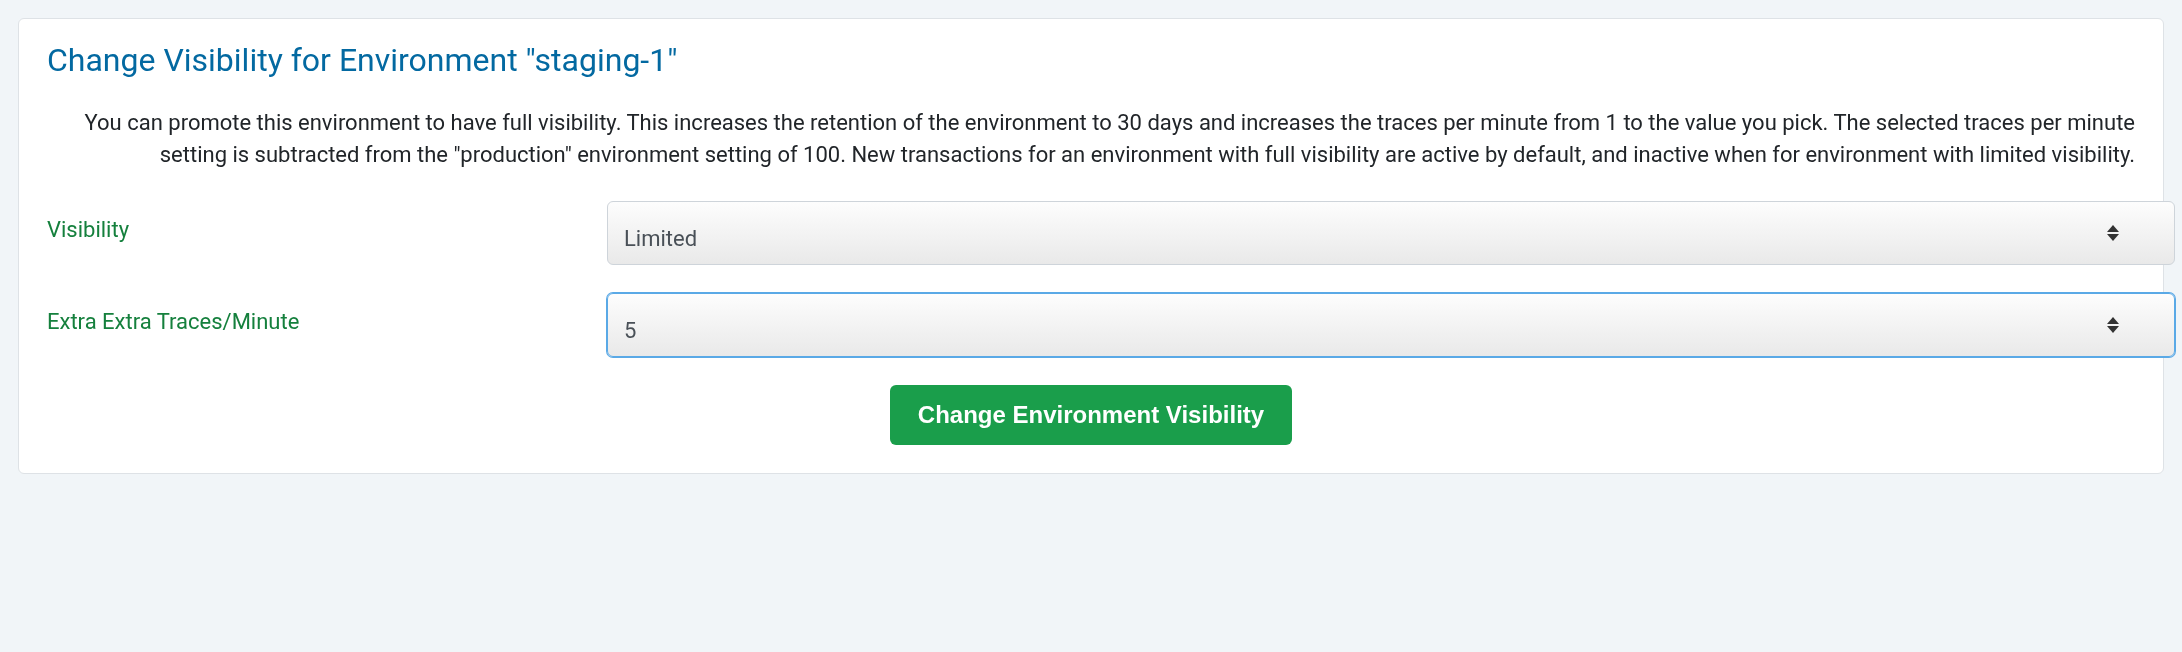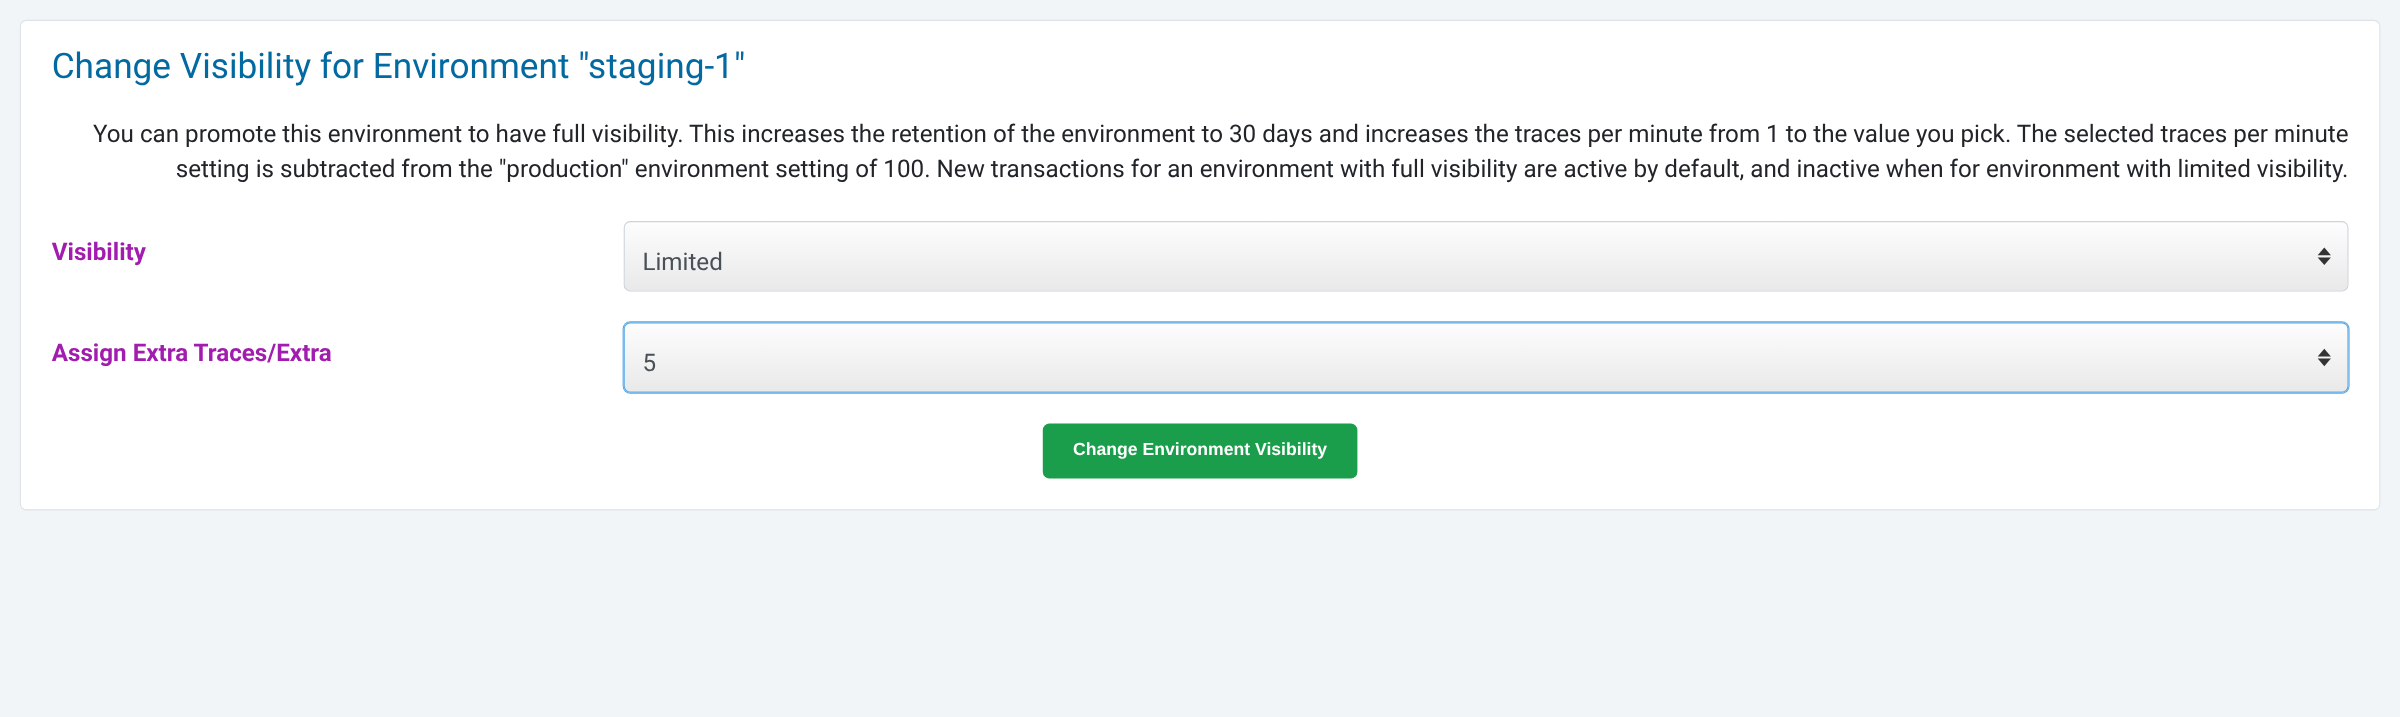--- a/index.html
+++ b/index.html
@@ -34,42 +34,43 @@
   }
   .form-row {
     display: flex;
     align-items: flex-start;
     margin-bottom: 28px;
   }
   .form-label {
     width: 520px;
     flex-shrink: 0;
     font-size: 22px;
-    font-weight: 700;
-    color: #a21caf;
+    font-weight: 400;
+    color: #15803d;
     padding-top: 16px;
   }
   .form-control-wrap {
     flex: 1;
     position: relative;
   }
   .select-control {
     width: 100%;
     height: 64px;
     border: 1px solid #ced4da;
     border-radius: 6px;
     background: linear-gradient(to bottom, #fdfdfd 0%, #e9e9e9 100%);
     font-size: 22px;
     color: #495057;
     padding: 12px 48px 0 16px;
     appearance: none;
     -webkit-appearance: none;
     cursor: pointer;
     display: flex;
     align-items: center;
+    margin-left: 40px;
   }
   .select-control.focused {
     border-color: #5aa9e6;
     box-shadow: 0 0 0 1px #5aa9e6;
   }
   .select-caret {
     position: absolute;
     right: 16px;
     top: 50%;
     transform: translateY(-50%);
@@ -96,21 +97,21 @@
   .submit-row {
     display: flex;
     justify-content: center;
     margin-top: 10px;
   }
   .btn-primary {
     background: #1a9e4b;
     color: #ffffff;
     border: none;
     border-radius: 6px;
-    font-size: 16px;
+    font-size: 24px;
     font-weight: 700;
     padding: 16px 28px;
     cursor: pointer;
   }
 </style>
 </head>
 <body>
 
 <div class="card">
   <h1 class="card-title">Change Visibility for Environment "staging-1"</h1>
@@ -123,21 +124,21 @@
         <span>Limited</span>
       </div>
       <div class="select-caret">
         <div class="caret-up"></div>
         <div class="caret-down"></div>
       </div>
     </div>
   </div>
 
   <div class="form-row">
-    <div class="form-label">Assign Extra Traces/Extra</div>
+    <div class="form-label">Extra Extra Traces/Minute</div>
     <div class="form-control-wrap">
       <div class="select-control focused">
         <span>5</span>
       </div>
       <div class="select-caret">
         <div class="caret-up"></div>
         <div class="caret-down"></div>
       </div>
     </div>
   </div>

